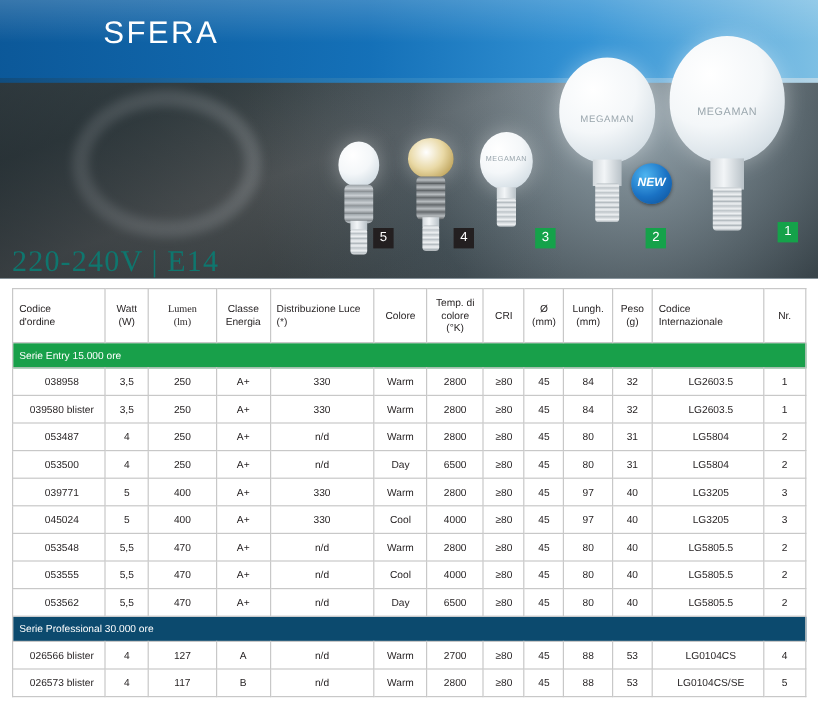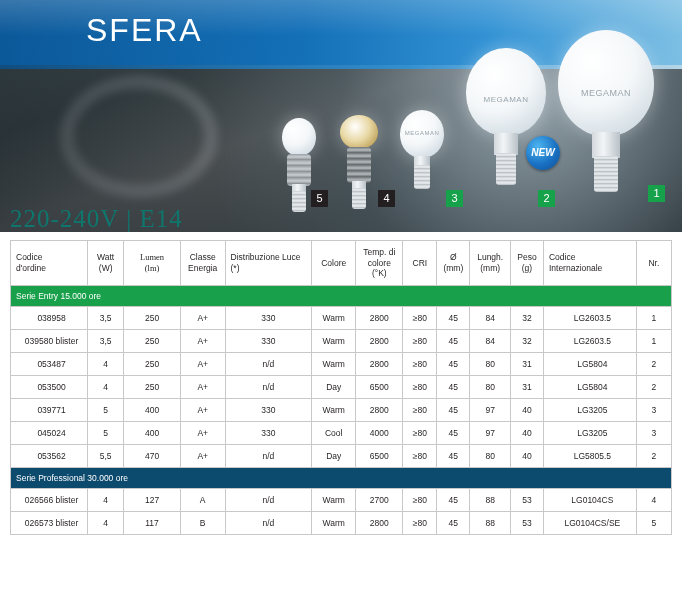--- a/index.html
+++ b/index.html
@@ -55,21 +55,21 @@
   }
   .hero-band-shine {
     position: absolute;
     left: 0; top: 0;
     width: 682px; height: 65px;
     background: linear-gradient(180deg, rgba(255,255,255,0.18) 0%, rgba(255,255,255,0.0) 55%);
   }
   .hero-title {
     position: absolute;
     left: 86px; top: 12px;
-    font-size: 32px;
+    font-size: 26px;
     letter-spacing: 2px;
     color: #ffffff;
     font-weight: normal;
   }
   .hero-underline {
     position: absolute;
     left: 0; top: 65px;
     width: 682px; height: 4px;
     background: linear-gradient(90deg, #0d4f86 0%, #2f93d8 60%, #bfe2f5 100%);
     opacity: .9;
@@ -376,34 +376,64 @@
           <td>Cool</td>
           <td>4000</td>
           <td>≥80</td>
           <td>45</td>
           <td>97</td>
           <td>40</td>
           <td class="left-al">LG3205</td>
           <td>3</td>
         </tr>
         <tr>
-          <td class="left-al">053562</td>
+          <td class="left-al">053548</td>
           <td>5,5</td>
           <td>470</td>
           <td>A+</td>
           <td>n/d</td>
-          <td>Day</td>
-          <td>6500</td>
+          <td>Warm</td>
+          <td>2800</td>
           <td>≥80</td>
           <td>45</td>
           <td>80</td>
           <td>40</td>
           <td class="left-al">LG5805.5</td>
           <td>2</td>
         </tr>
+        <tr>
+          <td class="left-al">053555</td>
+          <td>5,5</td>
+          <td>470</td>
+          <td>A+</td>
+          <td>n/d</td>
+          <td>Cool</td>
+          <td>4000</td>
+          <td>≥80</td>
+          <td>45</td>
+          <td>80</td>
+          <td>40</td>
+          <td class="left-al">LG5805.5</td>
+          <td>2</td>
+        </tr>
+        <tr>
+          <td class="left-al">053562</td>
+          <td>5,5</td>
+          <td>470</td>
+          <td>A+</td>
+          <td>n/d</td>
+          <td>Day</td>
+          <td>6500</td>
+          <td>≥80</td>
+          <td>45</td>
+          <td>80</td>
+          <td>40</td>
+          <td class="left-al">LG5805.5</td>
+          <td>2</td>
+        </tr>
         <tr class="section-row sec-dark">
           <td colspan="13">Serie Professional 30.000 ore</td>
         </tr>
         <tr>
           <td class="left-al">026566 blister</td>
           <td>4</td>
           <td>127</td>
           <td>A</td>
           <td>n/d</td>
           <td>Warm</td>

